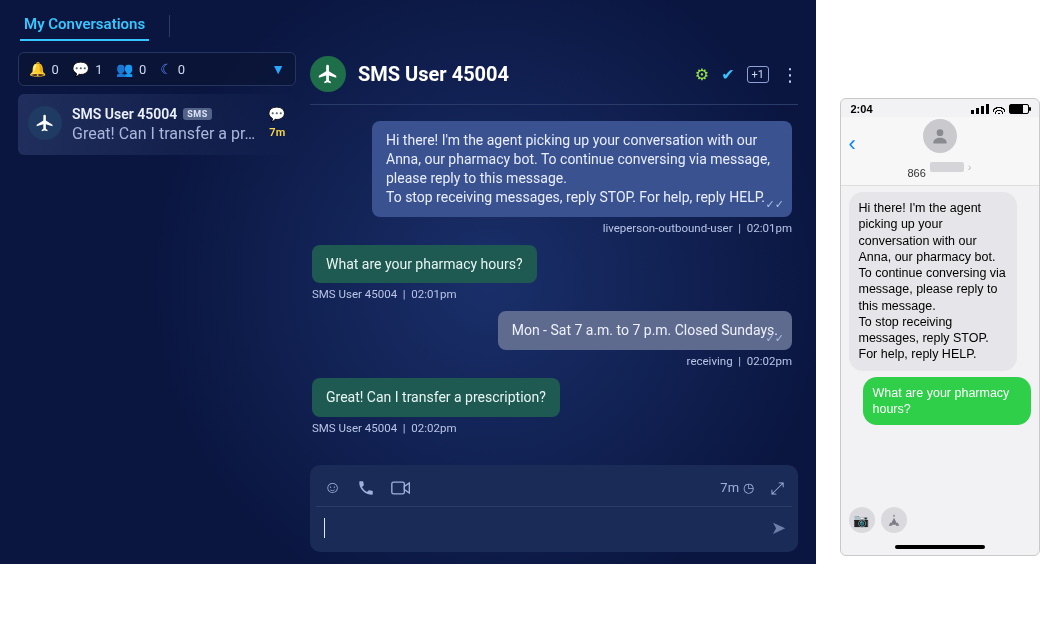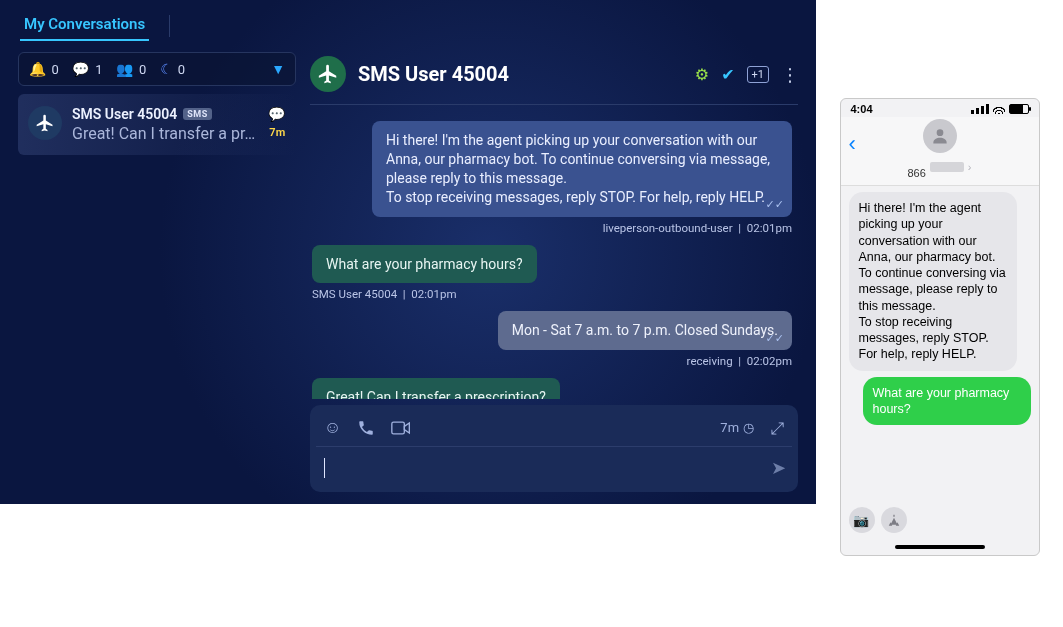--- a/index.html
+++ b/index.html
@@ -1,17 +1,17 @@
 <!DOCTYPE html>
 <html><head>
 <meta charset="utf-8">
 <style>
   * { box-sizing: border-box; margin: 0; padding: 0; }
   body { font-family: -apple-system, BlinkMacSystemFont, "Segoe UI", Roboto, Arial, sans-serif; background: #fff; width: 1063px; height: 627px; overflow: hidden; display: flex; }
-  .agent-console { width: 816px; height: 504px; background: #0a1840 radial-gradient(circle at 60% 50%, #1a2f6a 0%, #0a1640 60%); position: relative; display:flex; flex-direction:column; }
+  .agent-console { width: 816px; height: 564px; background: #0a1840 radial-gradient(circle at 60% 50%, #1a2f6a 0%, #0a1640 60%); position: relative; display:flex; flex-direction:column; }
   .tabs { display: flex; gap: 20px; padding: 10px 20px 0 20px; height: 42px; align-items: center; }
   .tab { color: #c5cde4; font-size: 15px; font-weight: 600; padding: 6px 4px 10px 4px; cursor: pointer; position: relative; }
   .tab.active { color: #37c6ff; }
   .tab.active::after { content:""; position:absolute; left:0; right:0; bottom:2px; height:2px; background:#37c6ff; }
   .tab-divider { width:1px; height:22px; background:#2a3b6a; }
   .workspace { flex:1; display:flex; padding: 10px 0 0 18px; gap: 14px; min-height:0;}
   .sidebar { width: 278px; display:flex; flex-direction:column; gap:8px;}
   .counter-bar { background: rgba(10,20,50,.6); border:1px solid #26355f; border-radius:6px; padding:8px 10px; display:flex; align-items:center; gap:14px; }
   .counter { display:flex; align-items:center; gap:5px; font-size:13px; color:#cfd8f2; }
   .counter .ico { font-size:14px; }
@@ -213,21 +213,21 @@
           <span class="send-ico">➤</span>
         </div>
       </div>
     </div>
   </div>
 </div>
 
 <div class="phone-wrap">
   <div class="phone">
     <div class="statusbar">
-      <span>4:04</span>
+      <span>2:04</span>
       <span style="display:flex;gap:4px;align-items:center;">
         <span class="sig">
             <i></i>
             <i></i>
             <i></i>
             <i></i>
           </span>
         <span class="wifi"></span>
         <span class="batt">
             <i></i>

